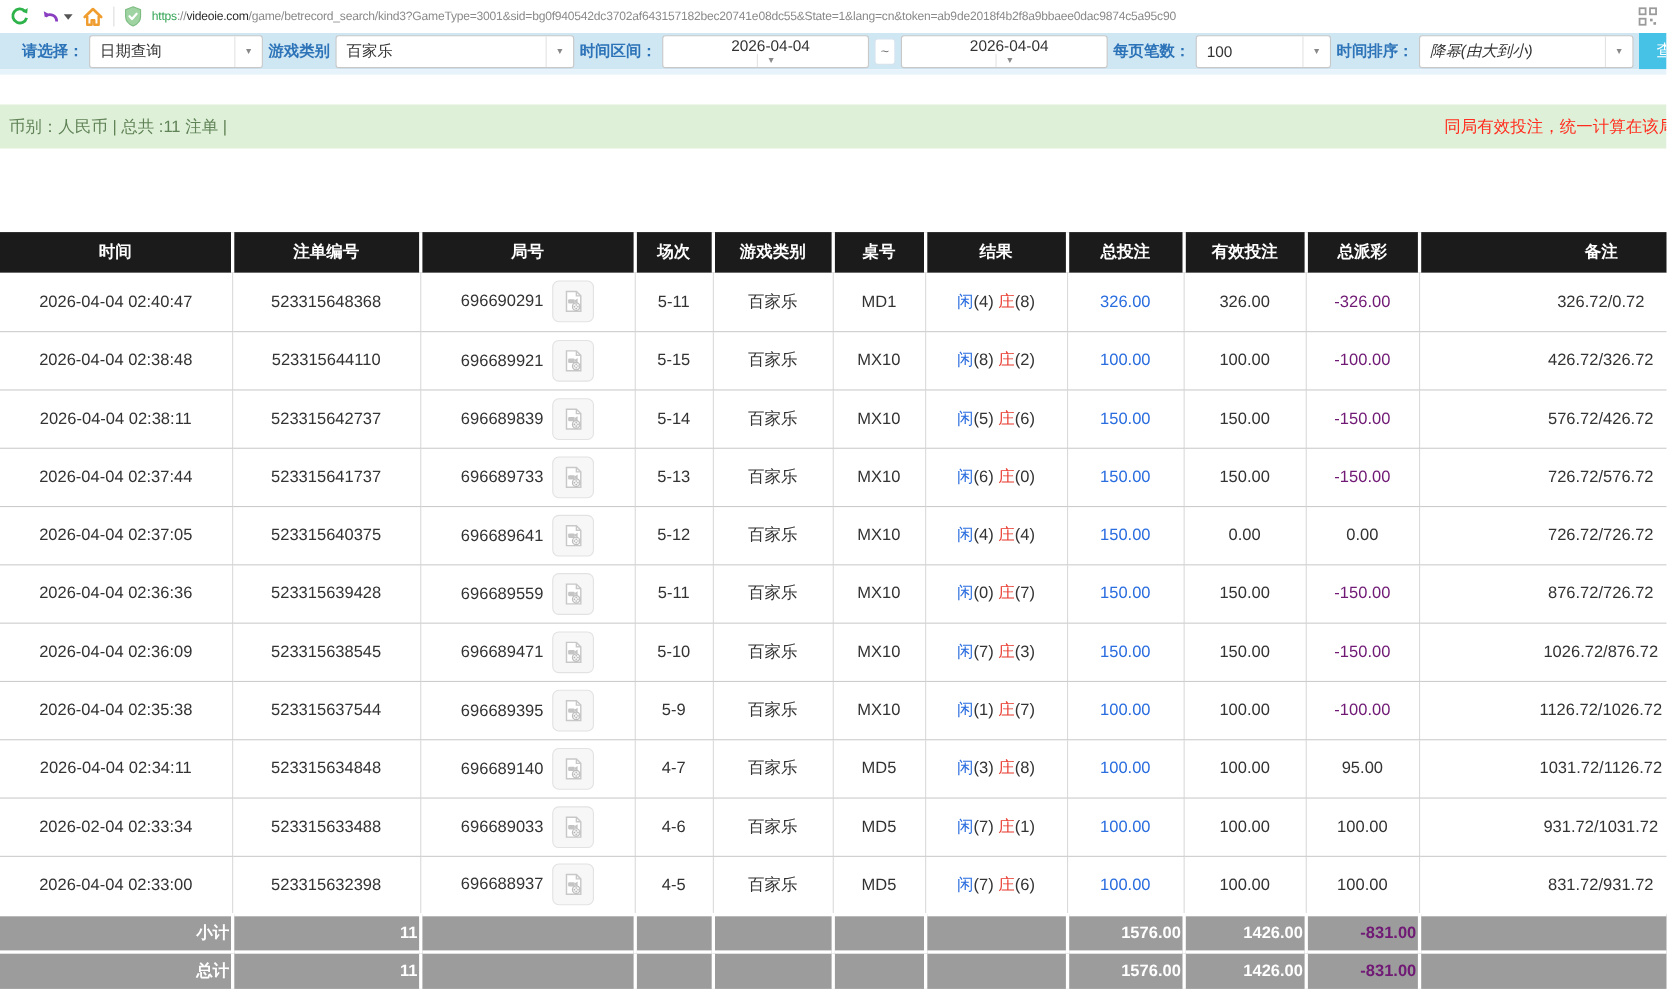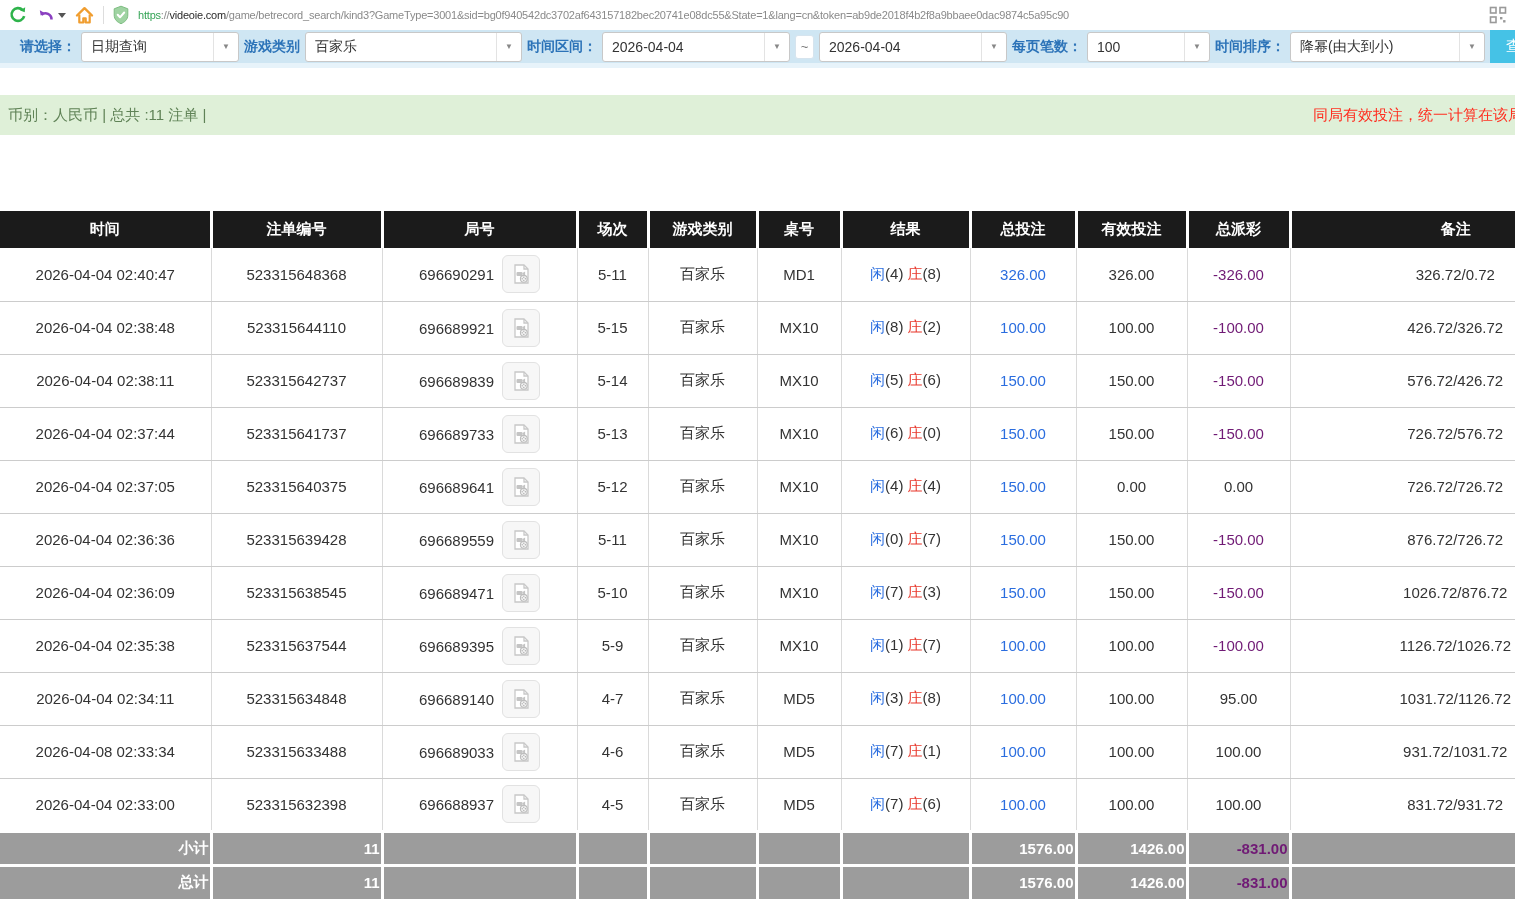--- a/index.html
+++ b/index.html
@@ -16,22 +16,22 @@
   .url-bar { flex:1; white-space:nowrap; overflow:hidden; font-size:11px; letter-spacing:-0.2px; }
   .u-scheme { color:#35a456; }
   .u-sep    { color:#8a8a8a; }
   .u-host   { color:#2b2b2b; }
   .u-path   { color:#8a8a8a; }
   
   .filter-bar { height:33px; background:#cfe6f3; display:flex; align-items:center; padding:0 20px; gap:5px; white-space:nowrap; overflow:hidden; }
   .f-label { color:#2c73b8; font-weight:bold; font-size:14px; flex-shrink:0; }
   .f-select { background:#fff; border:1px solid #c8c8c8; border-radius:3px; height:30px; display:flex; align-items:center; justify-content:space-between; padding-left:9px; font-size:14px; color:#333; flex-shrink:0; cursor:pointer; }
   .f-caret { width:25px; height:100%; border-left:1px solid #e3e3e3; display:flex; align-items:center; justify-content:center; color:#888; font-size:8px; }
-  .sel-query { width:158px; } .sel-game { width:217px; } .sel-date { width:188px; }
-  .sel-size  { width:123px; } .sel-sort { width:195px; }
+  .sel-query { width:158px; } .sel-game { width:217px; } .sel-date { width:188px;flex-direction:column; }
+  .sel-size  { width:123px; } .sel-sort { width:195px;font-style:italic; }
   .tilde-box { background:#fff; border:1px solid #d6e4ee; border-radius:3px; width:19px; height:24px; display:flex; align-items:center; justify-content:center; color:#777; font-size:13px; flex-shrink:0; }
   .search-btn { background:#45c2e6; border:none; color:#fff; font-size:15px; height:33px; min-width:62px; padding:0 12px; flex-shrink:0; cursor:pointer; }
   .filter-strip { height:5px; background:#e7f3fa; }
   .gap1 { height:27px; background:#fff; }
   
   .summary-bar { height:40px; background:#dff0d8; position:relative; display:flex; align-items:center; overflow:hidden; }
   .sum-left  { margin-left:8px; color:#5f8256; font-size:15px; }
   .sum-right { position:absolute; left:1313px; color:#ff2d1f; font-size:15px; white-space:nowrap; }
   .gap2 { height:76px; background:#fff; }
   
@@ -390,21 +390,21 @@
         <td>4-7</td>
         <td>百家乐</td>
         <td>MD5</td>
         <td><span class="player">闲</span><span class="score">(3)</span> <span class="banker">庄</span><span class="score">(8)</span></td>
         <td class="blue">100.00</td>
         <td>100.00</td>
         <td>95.00</td>
         <td>1031.72/1126.72</td>
       </tr>
       <tr class="body-row">
-        <td>2026-04-08 02:33:34</td>
+        <td>2026-02-04 02:33:34</td>
         <td>523315633488</td>
         <td><span class="round-num">696689033</span><button class="video-btn">
             <svg width="22" height="22" viewBox="0 0 22 22">
               <path d="M5 2 h9 l4 4 v14 h-13 z" fill="#ffffff" stroke="#c8c8c8" stroke-width="1.3"></path>
               <path d="M14 2 v4 h4" fill="none" stroke="#c8c8c8" stroke-width="1.3"></path>
               <rect x="6.5" y="9" width="6" height="4" rx="1" fill="#c4c4c4"></rect>
               <path d="M12.5 10 l2.6-1.6 v4.5 l-2.6-1.6 z" fill="#c4c4c4"></path>
               <circle cx="13.8" cy="15.8" r="3.4" fill="#f2f2f2" stroke="#bdbdbd" stroke-width="1.1"></circle>
               <circle cx="13.8" cy="14.2" r="0.7" fill="#b0b0b0"></circle>
               <circle cx="12.2" cy="15.8" r="0.7" fill="#b0b0b0"></circle>

